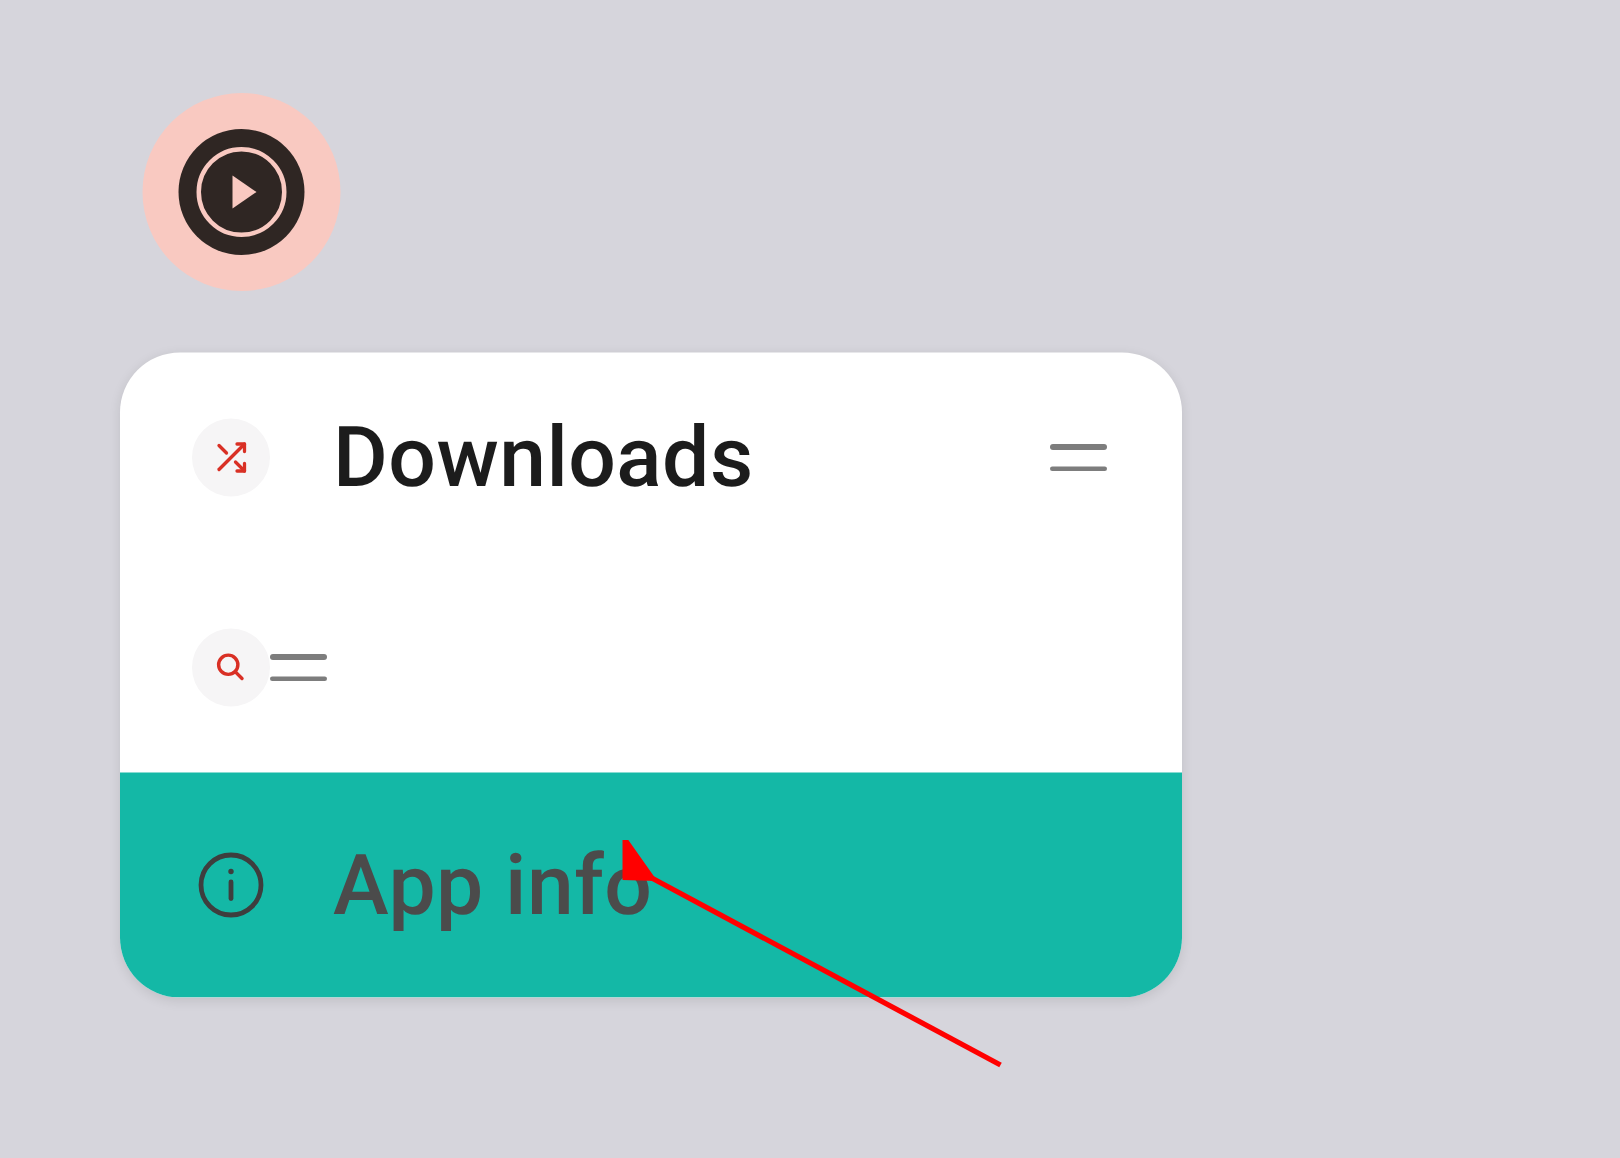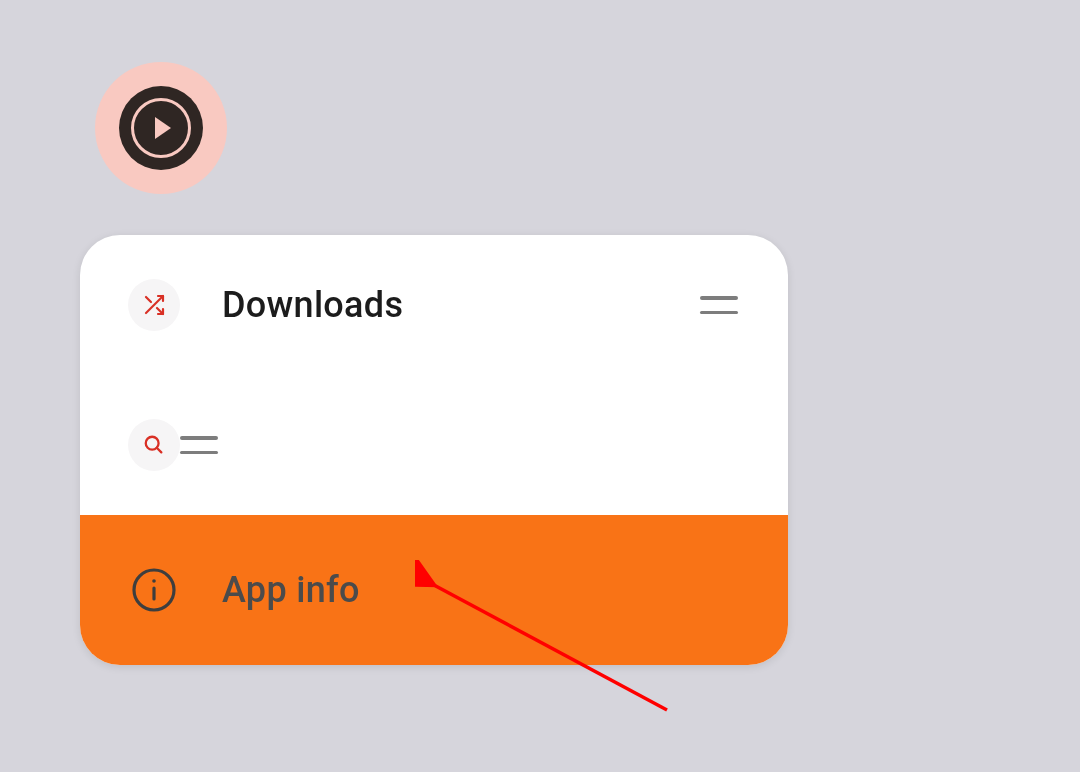--- a/index.html
+++ b/index.html
@@ -63,39 +63,39 @@
       overflow: hidden;
       box-shadow: 0 2px 8px rgba(0,0,0,0.1);
     }
     .menu-item {
       display: flex;
       align-items: center;
       padding: 30px 50px 30px 48px;
       height: 140px;
     }
     .menu-item:last-child {
-      background: #f97316;
+      background: #14b8a6;
       height: 150px;
     }
     .menu-icon-wrap {
       width: 52px;
       height: 52px;
       border-radius: 50%;
       background: #f6f5f6;
       display: flex;
       align-items: center;
       justify-content: center;
       flex-shrink: 0;
     }
     .menu-icon-wrap.no-bg {
       background: transparent;
     }
     .menu-label {
       flex: 1;
-      font-size: 36px;
+      font-size: 56px;
       font-weight: 500;
       color: #1c1c1c;
       margin-left: 42px;
       letter-spacing: 0.3px;
     }
     .menu-label.muted {
       color: #4b4b4b;
     }
     .drag-handle {
       width: 38px;

